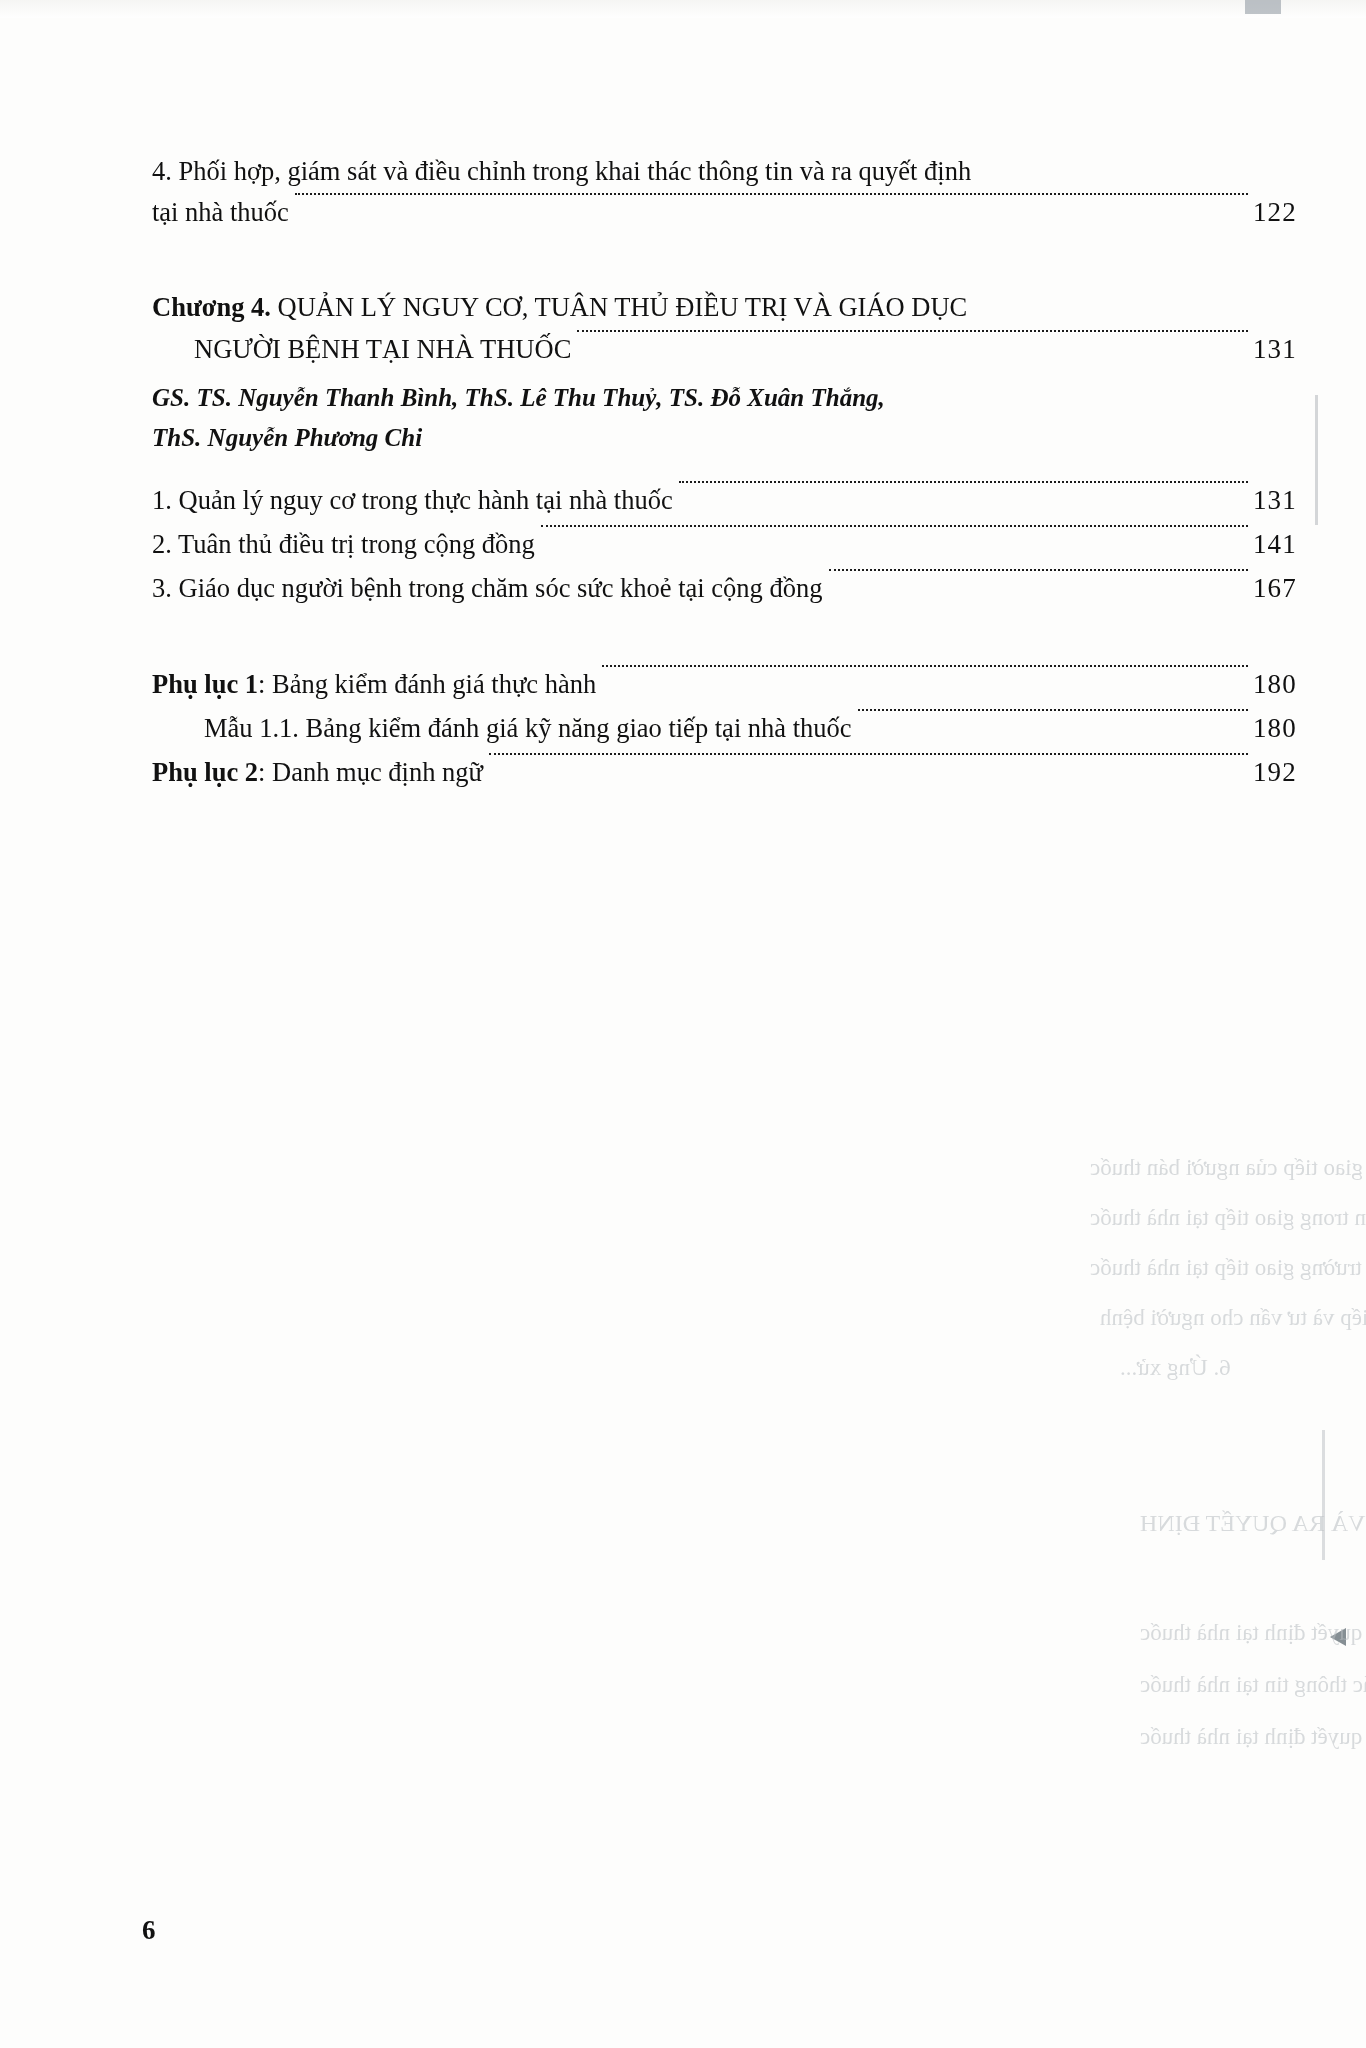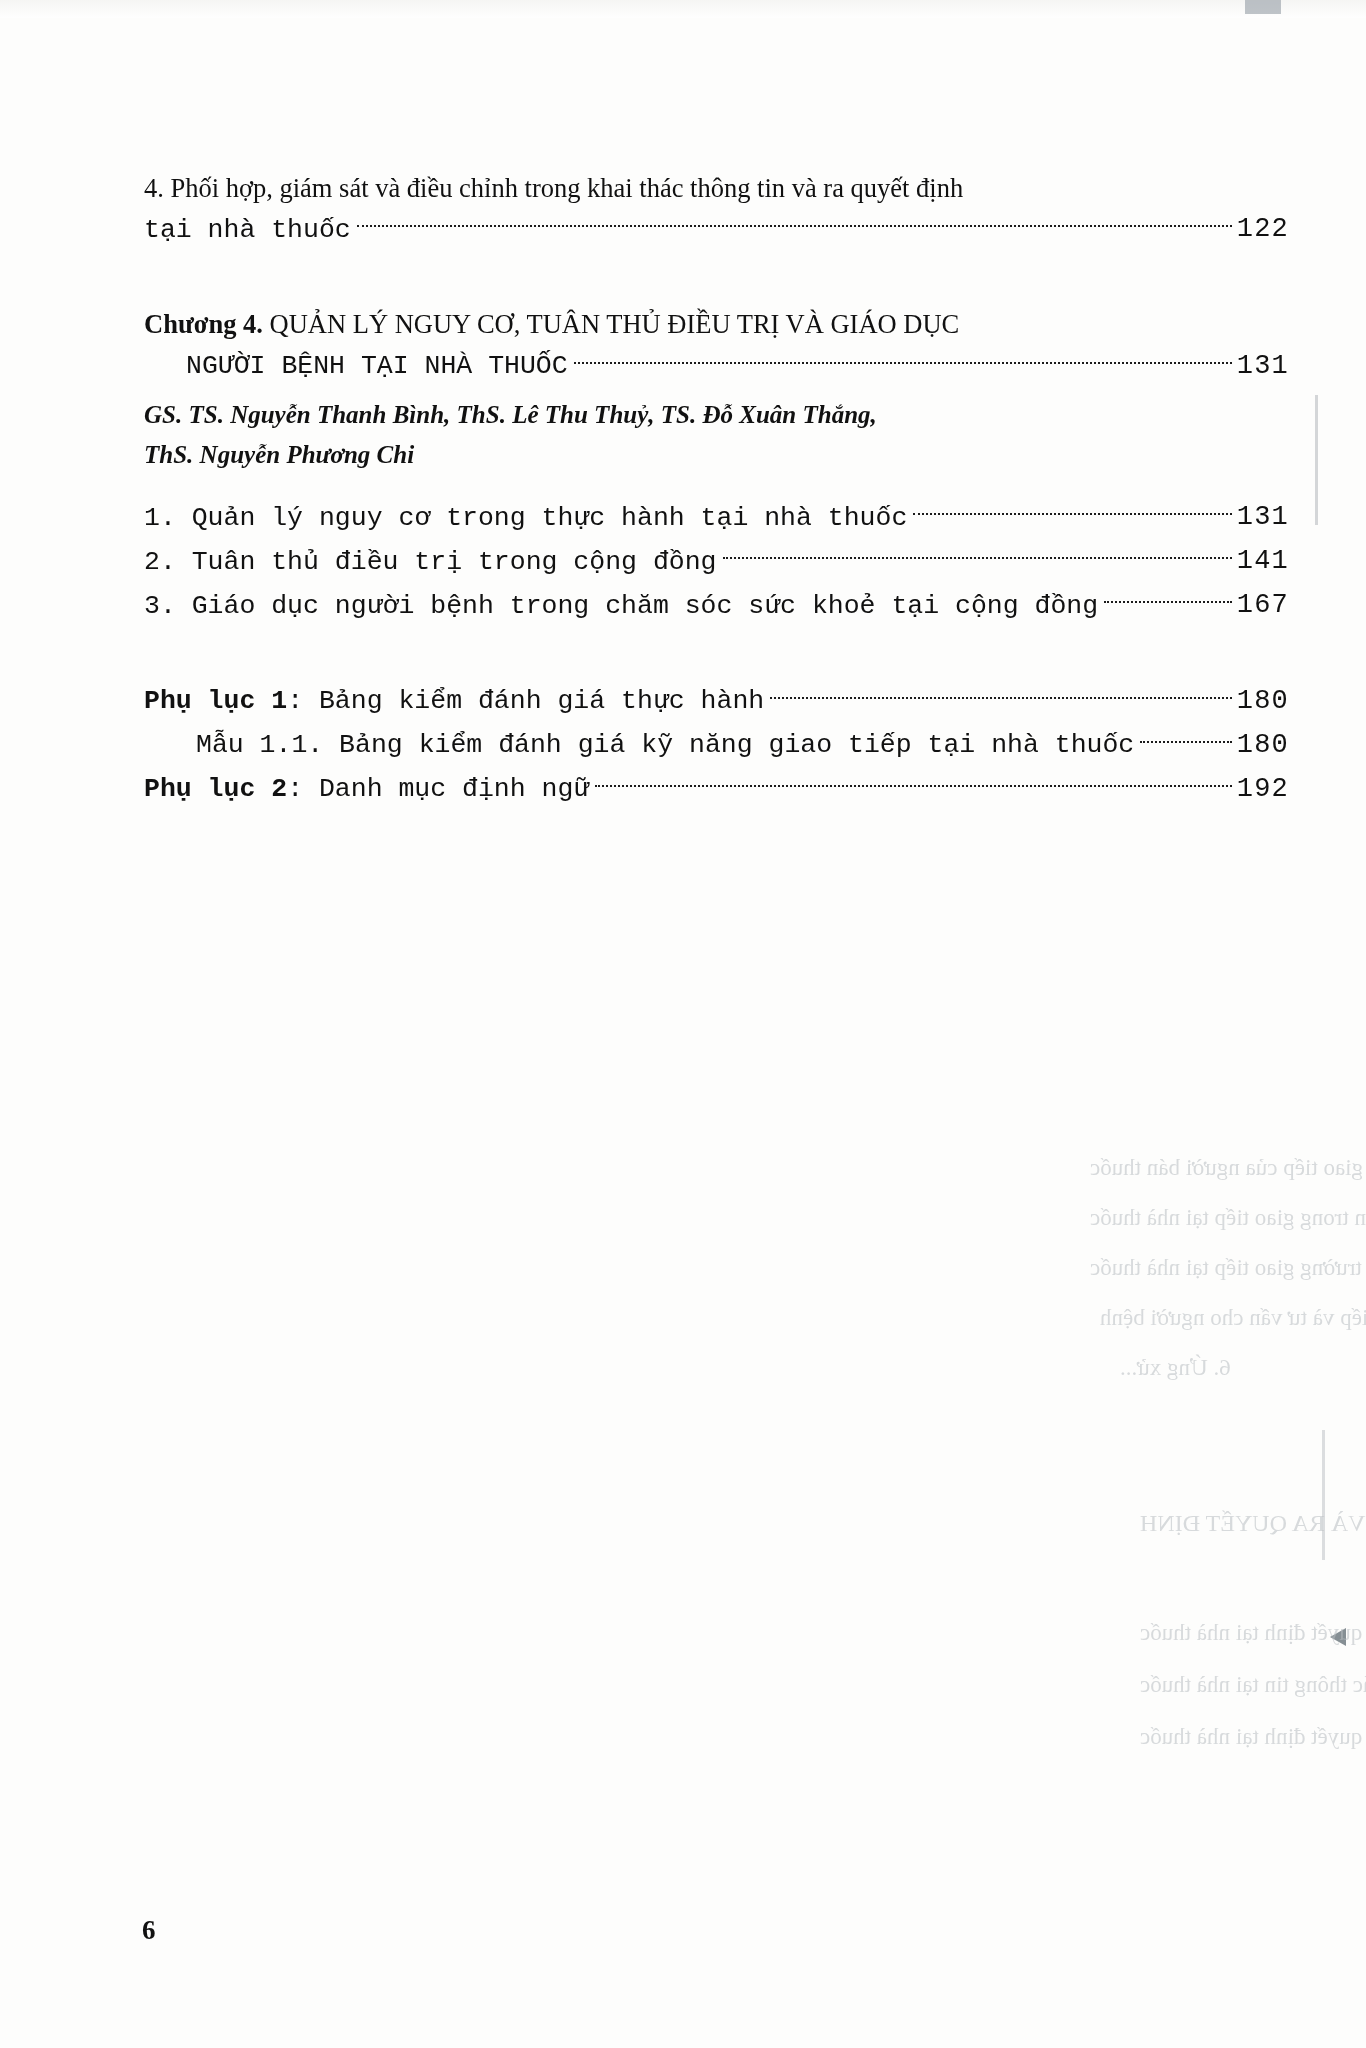--- a/index.html
+++ b/index.html
@@ -68,33 +68,31 @@
     color: #b9bec2;
     opacity: .55;
     transform: scaleX(-1);
     font-family: "Liberation Serif", serif;
     white-space: nowrap;
     pointer-events: none;
   }
 
   .content {
     position: absolute;
-    left: 144px;
+    left: 152px;
     top: 150px;
     width: 1145px;
-    margin-top: 17px;
   }
 
   .entry {
     display: flex;
-    align-items: center;
+    align-items: flex-start;
     font-size: 26.5px;
     line-height: 1.55;
     margin-bottom: 2px;
-    font-family: Liberation Mono, monospace;
   }
   .entry .title {
     white-space: nowrap;
   }
   .entry .leader {
     flex: 1 1 auto;
     border-bottom: 2.5px dotted #1b1b1b;
     margin: 0 5px 9px 6px;
     height: 1px;
     min-width: 12px;

